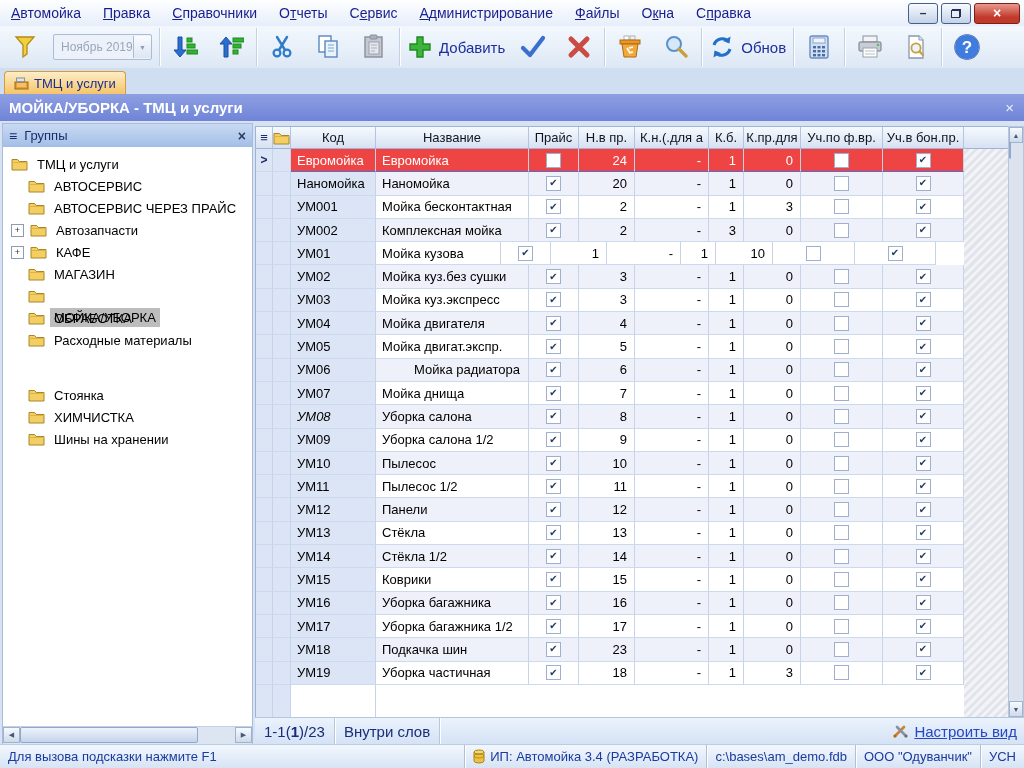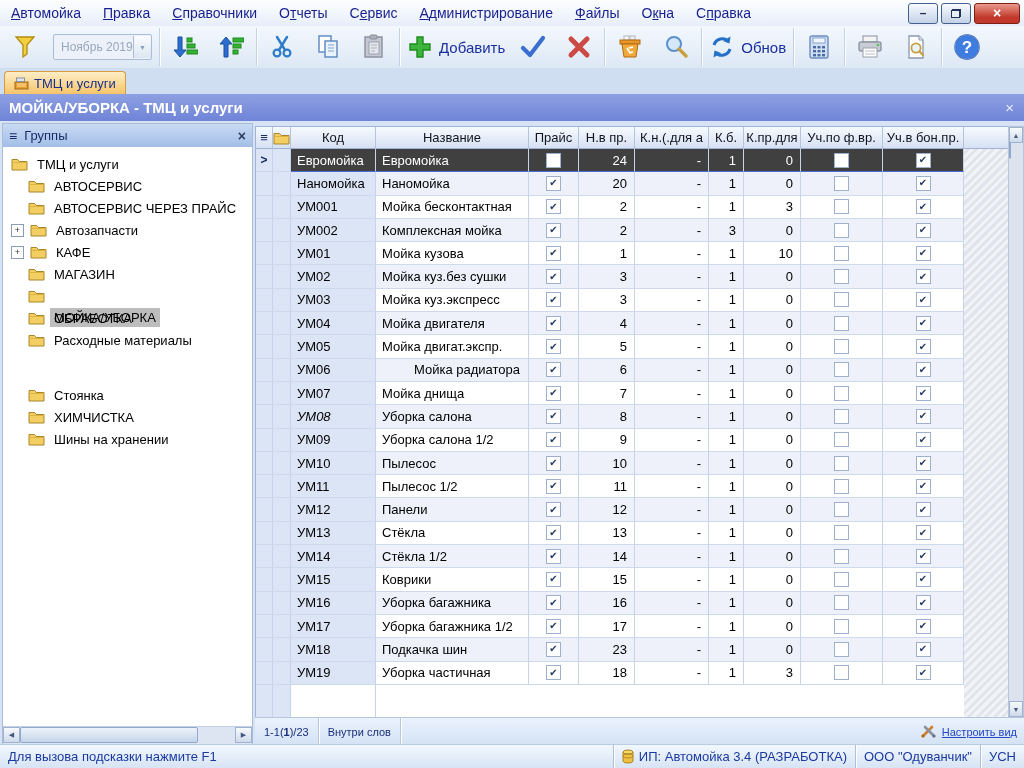--- a/index.html
+++ b/index.html
@@ -83,34 +83,34 @@
   .g-hcell{background:linear-gradient(#f6fafe,#d7e1f3);border-right:1px solid #b5c4de;
     border-bottom:1px solid #9fb4d4;box-sizing:border-box;display:flex;align-items:center;
     justify-content:center;font-size:13px;color:#10151f;white-space:nowrap;overflow:hidden;flex:none;}
   .g-body{position:absolute;top:22px;left:0;right:0;bottom:0;}
   .g-row{display:flex;height:23.3px;}
   .g-cell{border-right:1px solid #c6d3e9;border-bottom:1px solid #cdd9ec;box-sizing:border-box;
     display:flex;align-items:center;font-size:13px;color:#000;white-space:nowrap;overflow:hidden;flex:none;}
   .g-cell.fixed{background:#dce5f5;}
   .g-row.alt .g-cell.data{background:#eef1f9;}
   .g-row .g-cell.data{background:#fff;}
-  .g-row.selected .g-cell.data{background:#404040;color:#fff;border-bottom-color:#4a6fd6;}
+  .g-row.selected .g-cell.data{background:#ef4444;color:#fff;border-bottom-color:#4a6fd6;}
   .g-cell.al{padding-left:6px;}
   .g-cell.ar{justify-content:flex-end;padding-right:7px;}
   .g-cell.ac{justify-content:center;}
   .rowind{font-weight:bold;color:#16265e;font-size:12px;}
   .cb{width:13px;height:13px;border:1px solid #9eb0ce;background:#fff;
     display:inline-flex;align-items:center;justify-content:center;
     font-size:10px;line-height:1;color:#223a66;}
   .striped-zone{position:absolute;top:22px;left:708px;right:0;bottom:0;
     background:repeating-linear-gradient(315deg,#f2f3f7 0px,#f2f3f7 3px,#e2e4ec 3px,#e2e4ec 6px);}
   .empty-zone{display:flex;flex:1;}
   .grid-footer{position:absolute;left:0;right:0;bottom:0;height:27px;
     background:linear-gradient(#eaf2fc,#d4e2f5);border-top:1px solid #b5c6de;
-    display:flex;align-items:center;font-size:11px;color:#1a2d7a;}
+    display:flex;align-items:center;font-size:15px;color:#1a2d7a;}
   .gf-cell{height:100%;display:flex;align-items:center;padding:0 9px;border-right:1px solid #b5c6de;
     box-shadow:1px 0 0 #fff;}
   .gf-count b{font-weight:bold;}
   .gf-right{margin-left:auto;display:flex;align-items:center;gap:5px;padding-right:7px;}
   .gf-right a{color:#2447c4;text-decoration:underline;cursor:default;}
   .v-scroll{position:absolute;right:0;top:5px;bottom:27px;width:16px;background:#dce2ee;
     border:1px solid #b9c6dc;box-sizing:border-box;}
   .v-scroll .scr-btn{width:14px;}
   .v-scroll .thumb{width:14px;height:27px;background:linear-gradient(90deg,#eef3fa,#c4d4ea);
     border:1px solid #8fa8cc;box-sizing:border-box;border-radius:2px;}
@@ -578,21 +578,21 @@
             <span class="cb"></span>
           </div>
           <div class="g-cell data ac" style="width: 81px;">
             <span class="cb">✔</span>
           </div>
         </div>
         <div class="g-row">
           <div class="g-cell fixed ac" style="width: 17px;"></div>
           <div class="g-cell fixed" style="width: 18px;"></div>
           <div class="g-cell fixed al" style="width: 85px;">УМ01</div>
-          <div class="g-cell data al" style="width: 153px;">Мойка кузова</div>
+          <div class="g-cell data al" style="width: 125px;">Мойка кузова</div>
           <div class="g-cell data ac" style="width: 50px;">
             <span class="cb">✔</span>
           </div>
           <div class="g-cell data ar" style="width: 56px;">1</div>
           <div class="g-cell data ar" style="width: 74px;">-</div>
           <div class="g-cell data ar" style="width: 35px;">1</div>
           <div class="g-cell data ar" style="width: 57px;">10</div>
           <div class="g-cell data ac" style="width: 82px;">
             <span class="cb"></span>
           </div>
@@ -981,15 +981,16 @@
   <div class="sb-cell">
     <span class="db-ic">
       <svg width="12" height="15" viewBox="0 0 12 15">
           <path d="M1 3 v9 a5 2 0 0 0 10 0 v-9" fill="#f0c040" stroke="#a88420"></path>
           <ellipse cx="6" cy="3" rx="5" ry="2" fill="#f8d868" stroke="#a88420"></ellipse>
           <ellipse cx="6" cy="7" rx="5" ry="2" fill="none" stroke="#a88420" stroke-width="0.8"></ellipse>
         </svg>
     </span>
     <span>ИП: Автомойка 3.4 (РАЗРАБОТКА)</span>
   </div>
+  <div class="sb-cell">c:\bases\am_demo.fdb</div>
   <div class="sb-cell">ООО "Одуванчик"</div>
   <div class="sb-cell">УСН</div>
 </div>
 
 </body></html>

